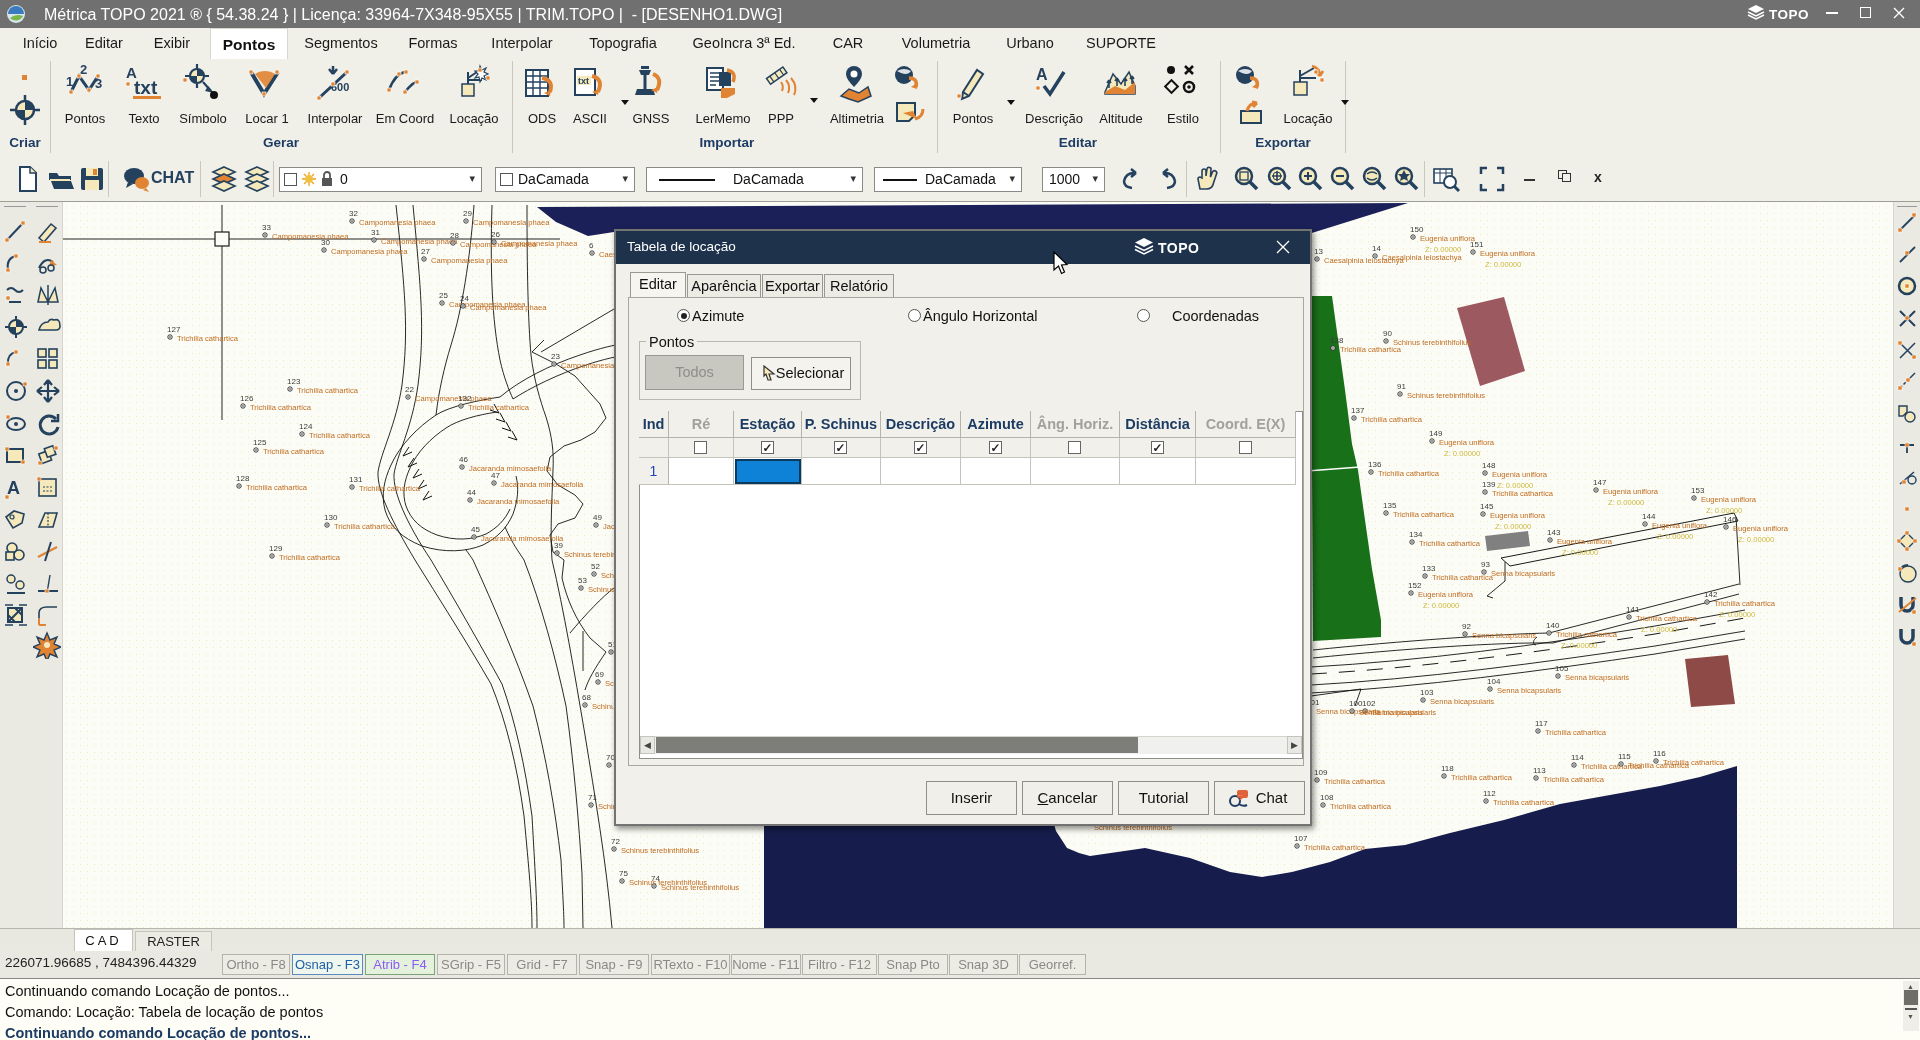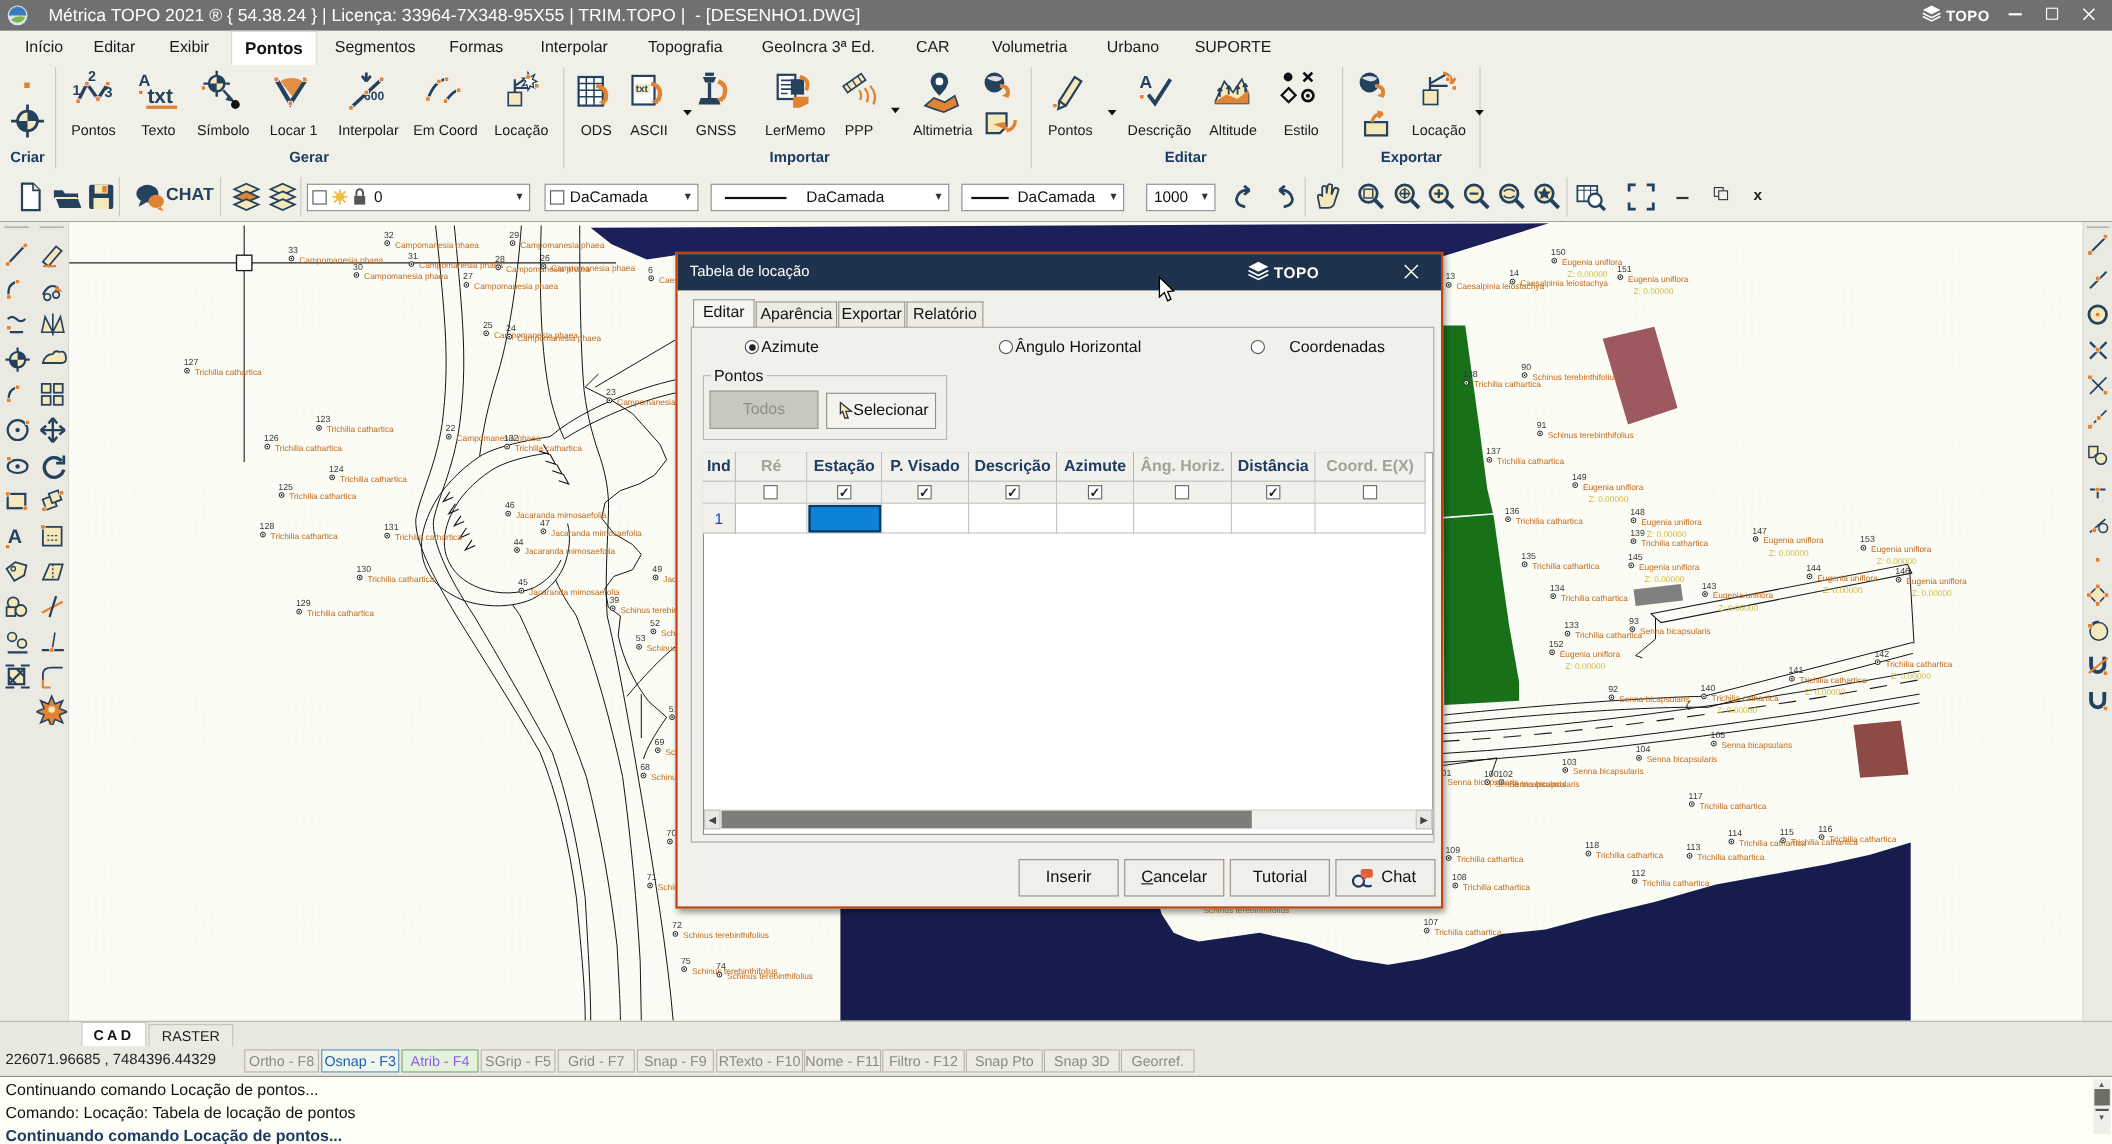--- a/index.html
+++ b/index.html
@@ -11,21 +11,21 @@
 .ribbon{left:0;top:59px;width:1920px;height:98px;background:#f0efe8}
 .riblabel{position:absolute;font-size:13px;color:#1a1a1a;text-align:center;top:52px;white-space:nowrap}
 .grplabel{position:absolute;top:76px;font-size:13.5px;font-weight:bold;color:#1d3c64;text-align:center;white-space:nowrap}
 .vsep{position:absolute;top:2px;height:92px;width:1px;background:#c9c8c0}
 .toolbar2{left:0;top:157px;width:1920px;height:45px;background:#f0efe8;border-bottom:1px solid #9f9e96}
 .combo{position:absolute;top:10px;height:25px;background:#fff;border:1px solid #8a8a84;font-size:14px;color:#111}
 .combo .chev{position:absolute;right:6px;top:4px;font-size:11px;color:#333}
 .lefttb{left:0;top:202px;width:63px;height:726px;background:#eae9e2;border-right:1px solid #d6d5cd}
 .righttb{left:1893px;top:202px;width:27px;height:726px;background:#eae9e2;border-left:1px solid #d6d5cd}
 .canvaswrap{left:63px;top:202px;width:1830px;height:726px;background:#fcfcf7}
-.dialog{left:614px;top:229px;width:698px;height:597px;background:#f1f0ea;border:2px solid #c2410c;box-shadow:2px 3px 6px rgba(0,0,0,.45)}
+.dialog{left:614px;top:229px;width:698px;height:597px;background:#f1f0ea;border:2px solid #737373;box-shadow:2px 3px 6px rgba(0,0,0,.45)}
 .dtitle{position:absolute;left:0;top:0;width:694px;height:33px;background:#1e334b;color:#fff}
 .dtab{position:absolute;top:43px;height:24px;border:1px solid #9a9991;border-bottom:none;background:#ecebe4;font-size:14.5px;color:#111;text-align:center;line-height:23px}
 .dpanel{position:absolute;left:12px;top:66px;width:676px;height:469px;border:1px solid #a8a7a0}
 .dbtn{position:absolute;top:550px;width:91px;height:34px;background:#f0efe9;border:1px solid #8f8e88;font-size:15px;color:#111;text-align:center;line-height:32px}
 .radio{position:absolute;width:13px;height:13px;border:1px solid #555;border-radius:50%;background:#fff}
 .radiolab{position:absolute;font-size:14.5px;color:#111}
 .cb{position:absolute;width:13px;height:13px;border:1px solid #666;background:#fff;font-size:12px;line-height:12px;text-align:center;color:#222;font-weight:bold}
 .tabsrow{left:0;top:928px;width:1920px;height:23px;background:#e9e8e0;border-top:1px solid #b8b7af}
 .statusrow{left:0;top:951px;width:1920px;height:27px;background:#eae9e1}
 .sbtn{position:absolute;top:3px;height:21px;border:1px solid #b5b4ac;background:#edece4;color:#8a8a85;font-size:13px;text-align:center;line-height:19px}
@@ -1041,21 +1041,21 @@
     <div style="position:absolute;left:23px;top:207px;width:30px;height:20px;border-right:1px solid #c5c4bc;border-bottom:1px solid #c5c4bc;background:#f1f0ea"></div>
     <div style="position:absolute;left:23px;top:227px;width:30px;height:27px;border-right:1px solid #c5c4bc;border-bottom:1px solid #c5c4bc"></div>
     <div style="position:absolute;left:53px;top:180px;width:65px;height:27px;border-right:1px solid #b5b4ac;border-bottom:1px solid #b5b4ac;background:#f1f0ea;font-size:14.5px;font-weight:bold;color:#a2a19a;text-align:center;line-height:26px">Ré</div>
     <div style="position:absolute;left:53px;top:207px;width:65px;height:20px;border-right:1px solid #c5c4bc;border-bottom:1px solid #c5c4bc;background:#f1f0ea"></div>
     <div class="cb" style="left:78px;top:210px"></div>
     <div style="position:absolute;left:53px;top:227px;width:65px;height:27px;border-right:1px solid #c5c4bc;border-bottom:1px solid #c5c4bc"></div>
     <div style="position:absolute;left:118px;top:180px;width:68px;height:27px;border-right:1px solid #b5b4ac;border-bottom:1px solid #b5b4ac;background:#f1f0ea;font-size:14.5px;font-weight:bold;color:#1d3c64;text-align:center;line-height:26px">Estação</div>
     <div style="position:absolute;left:118px;top:207px;width:68px;height:20px;border-right:1px solid #c5c4bc;border-bottom:1px solid #c5c4bc;background:#f1f0ea"></div>
     <div class="cb" style="left:145px;top:210px">✓</div>
     <div style="position:absolute;left:118px;top:227px;width:68px;height:27px;border-right:1px solid #c5c4bc;border-bottom:1px solid #c5c4bc"></div>
-    <div style="position:absolute;left:186px;top:180px;width:79px;height:27px;border-right:1px solid #b5b4ac;border-bottom:1px solid #b5b4ac;background:#f1f0ea;font-size:14.5px;font-weight:bold;color:#1d3c64;text-align:center;line-height:26px">P. Visado</div>
+    <div style="position:absolute;left:186px;top:180px;width:79px;height:27px;border-right:1px solid #b5b4ac;border-bottom:1px solid #b5b4ac;background:#f1f0ea;font-size:14.5px;font-weight:bold;color:#1d3c64;text-align:center;line-height:26px">P. Schinus</div>
     <div style="position:absolute;left:186px;top:207px;width:79px;height:20px;border-right:1px solid #c5c4bc;border-bottom:1px solid #c5c4bc;background:#f1f0ea"></div>
     <div class="cb" style="left:218px;top:210px">✓</div>
     <div style="position:absolute;left:186px;top:227px;width:79px;height:27px;border-right:1px solid #c5c4bc;border-bottom:1px solid #c5c4bc"></div>
     <div style="position:absolute;left:265px;top:180px;width:80px;height:27px;border-right:1px solid #b5b4ac;border-bottom:1px solid #b5b4ac;background:#f1f0ea;font-size:14.5px;font-weight:bold;color:#1d3c64;text-align:center;line-height:26px">Descrição</div>
     <div style="position:absolute;left:265px;top:207px;width:80px;height:20px;border-right:1px solid #c5c4bc;border-bottom:1px solid #c5c4bc;background:#f1f0ea"></div>
     <div class="cb" style="left:298px;top:210px">✓</div>
     <div style="position:absolute;left:265px;top:227px;width:80px;height:27px;border-right:1px solid #c5c4bc;border-bottom:1px solid #c5c4bc"></div>
     <div style="position:absolute;left:345px;top:180px;width:70px;height:27px;border-right:1px solid #b5b4ac;border-bottom:1px solid #b5b4ac;background:#f1f0ea;font-size:14.5px;font-weight:bold;color:#1d3c64;text-align:center;line-height:26px">Azimute</div>
     <div style="position:absolute;left:345px;top:207px;width:70px;height:20px;border-right:1px solid #c5c4bc;border-bottom:1px solid #c5c4bc;background:#f1f0ea"></div>
     <div class="cb" style="left:373px;top:210px">✓</div>
@@ -1086,21 +1086,21 @@
         <path d="M12,16 q4,3 8,1" stroke="#1d3c64" stroke-width="2" fill="none"></path>
         <rect x="10" y="2" width="11" height="8" rx="2" fill="#e0623a"></rect>
         <path d="M13,10 l-1,3 4,-3z" fill="#e0623a"></path>
         <text x="12" y="8" font-size="5" fill="#fff">..</text>
       </svg><span style="margin-left:24px">Chat</span></div>
     <svg style="position:absolute;left:435px;top:20px" width="20" height="26" viewBox="0 0 20 26">
       <path d="M3,1 L3,19 L7.5,15 L10.5,22.5 L13.5,21 L10.5,14 L16,13.5 Z" fill="#fff" stroke="#000" stroke-width="1.2"></path>
     </svg>
   </div>
 <div class="abs tabsrow">
-<div class="abs" style="left:74px;top:0px;width:59px;height:23px;background:#fff;border:1px solid #c5c4bc;border-bottom:none;font-size:13px;font-weight:bold;color:#111;text-align:center;line-height:22px;letter-spacing:3px">CAD</div>
+<div class="abs" style="left:74px;top:0px;width:59px;height:23px;background:#fff;border:1px solid #c5c4bc;border-bottom:none;font-size:13px;font-weight:normal;color:#111;text-align:center;line-height:22px;letter-spacing:3px">CAD</div>
 <div class="abs" style="left:135px;top:2px;width:77px;height:21px;background:#ecebe3;border:1px solid #c5c4bc;border-bottom:none;font-size:13px;color:#222;text-align:center;line-height:20px">RASTER</div>
 </div>
 <div class="abs statusrow">
 <div class="abs" style="left:5px;top:4px;font-size:13.5px;color:#222">226071.96685 , 7484396.44329</div>
 <div class="sbtn" style="left:222px;width:68px;">Ortho - F8</div>
 <div class="sbtn" style="left:292px;width:71px;background:#eef6ee;border:1px solid #5b8bbf;color:#2060a8">Osnap - F3</div>
 <div class="sbtn" style="left:365px;width:70px;background:#e4f2dc;border:1px solid #7aa37a;color:#8b5cf6">Atrib - F4</div>
 <div class="sbtn" style="left:437px;width:68px;">SGrip - F5</div>
 <div class="sbtn" style="left:507px;width:70px;">Grid - F7</div>
 <div class="sbtn" style="left:579px;width:70px;">Snap - F9</div>

